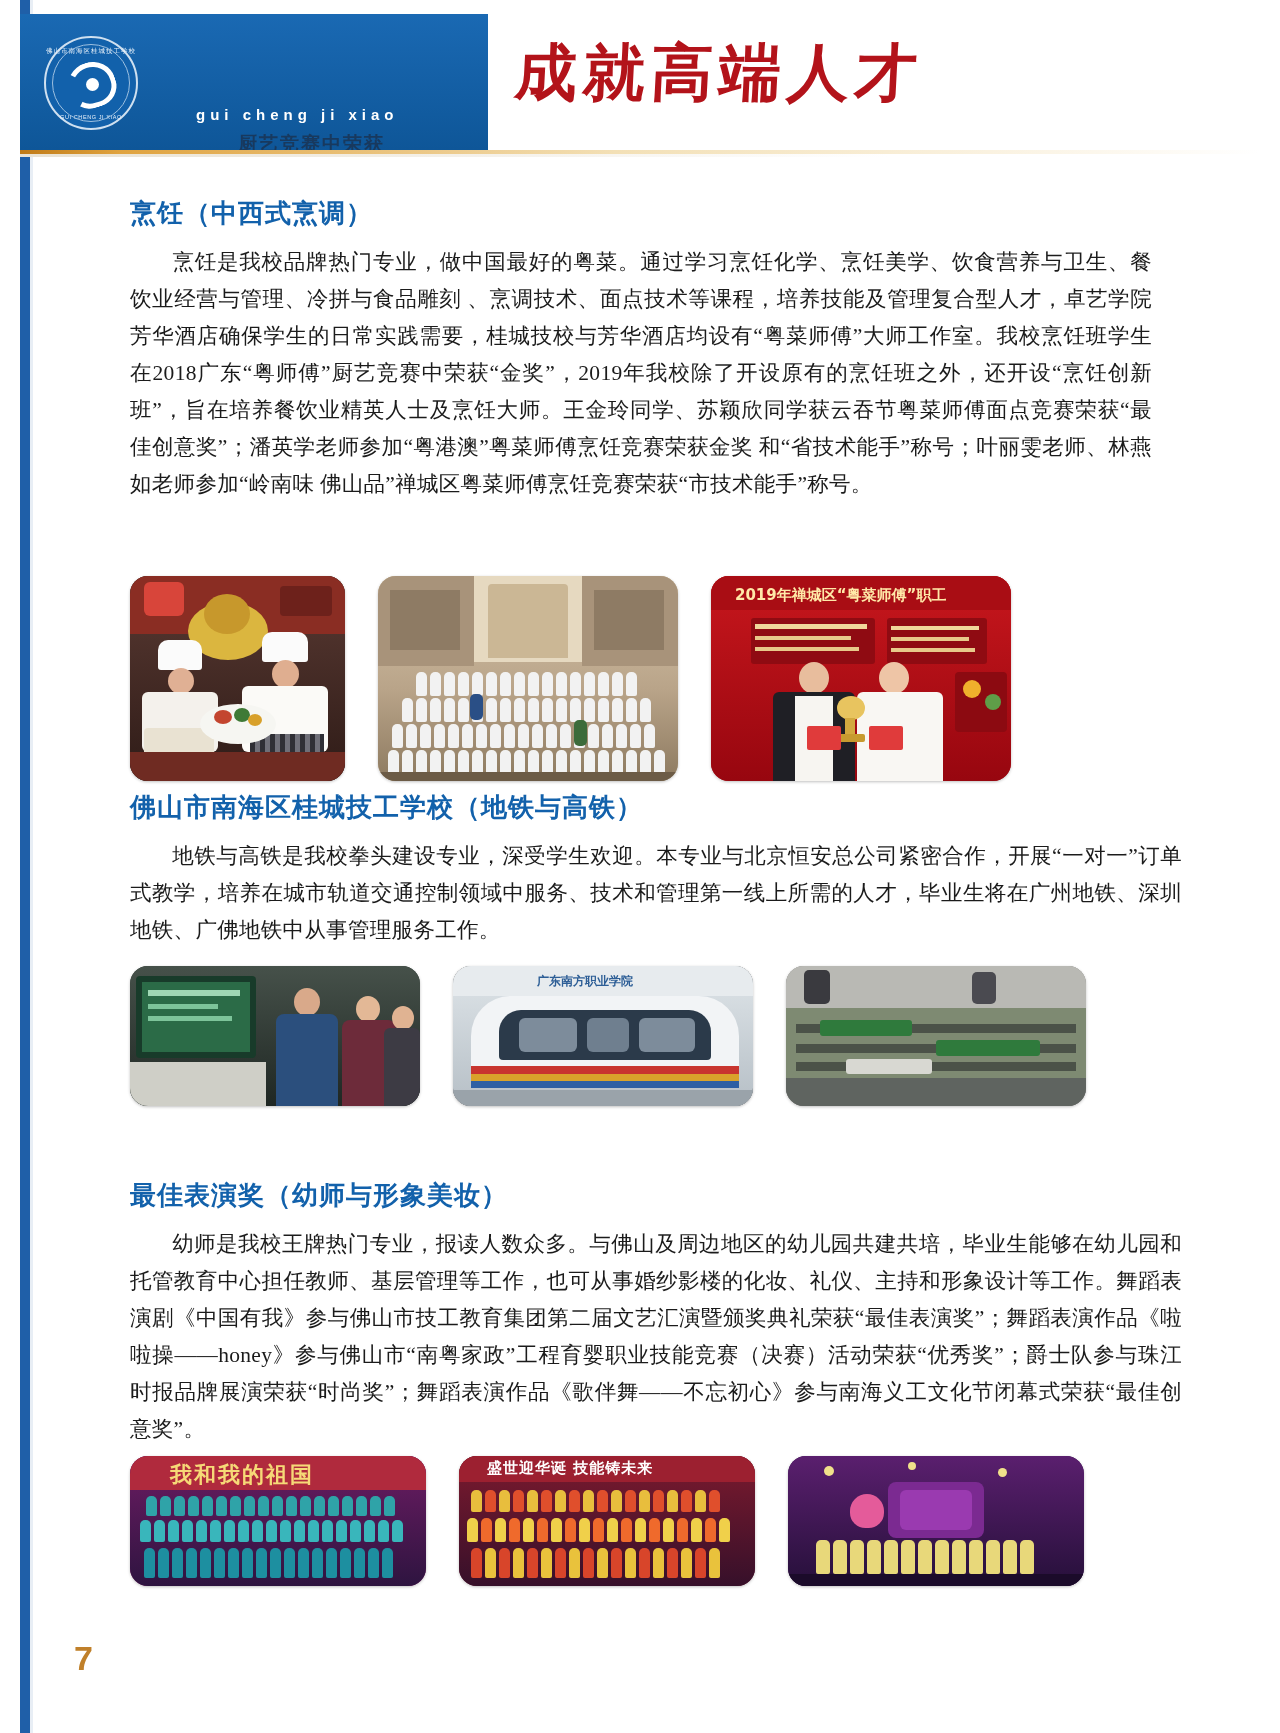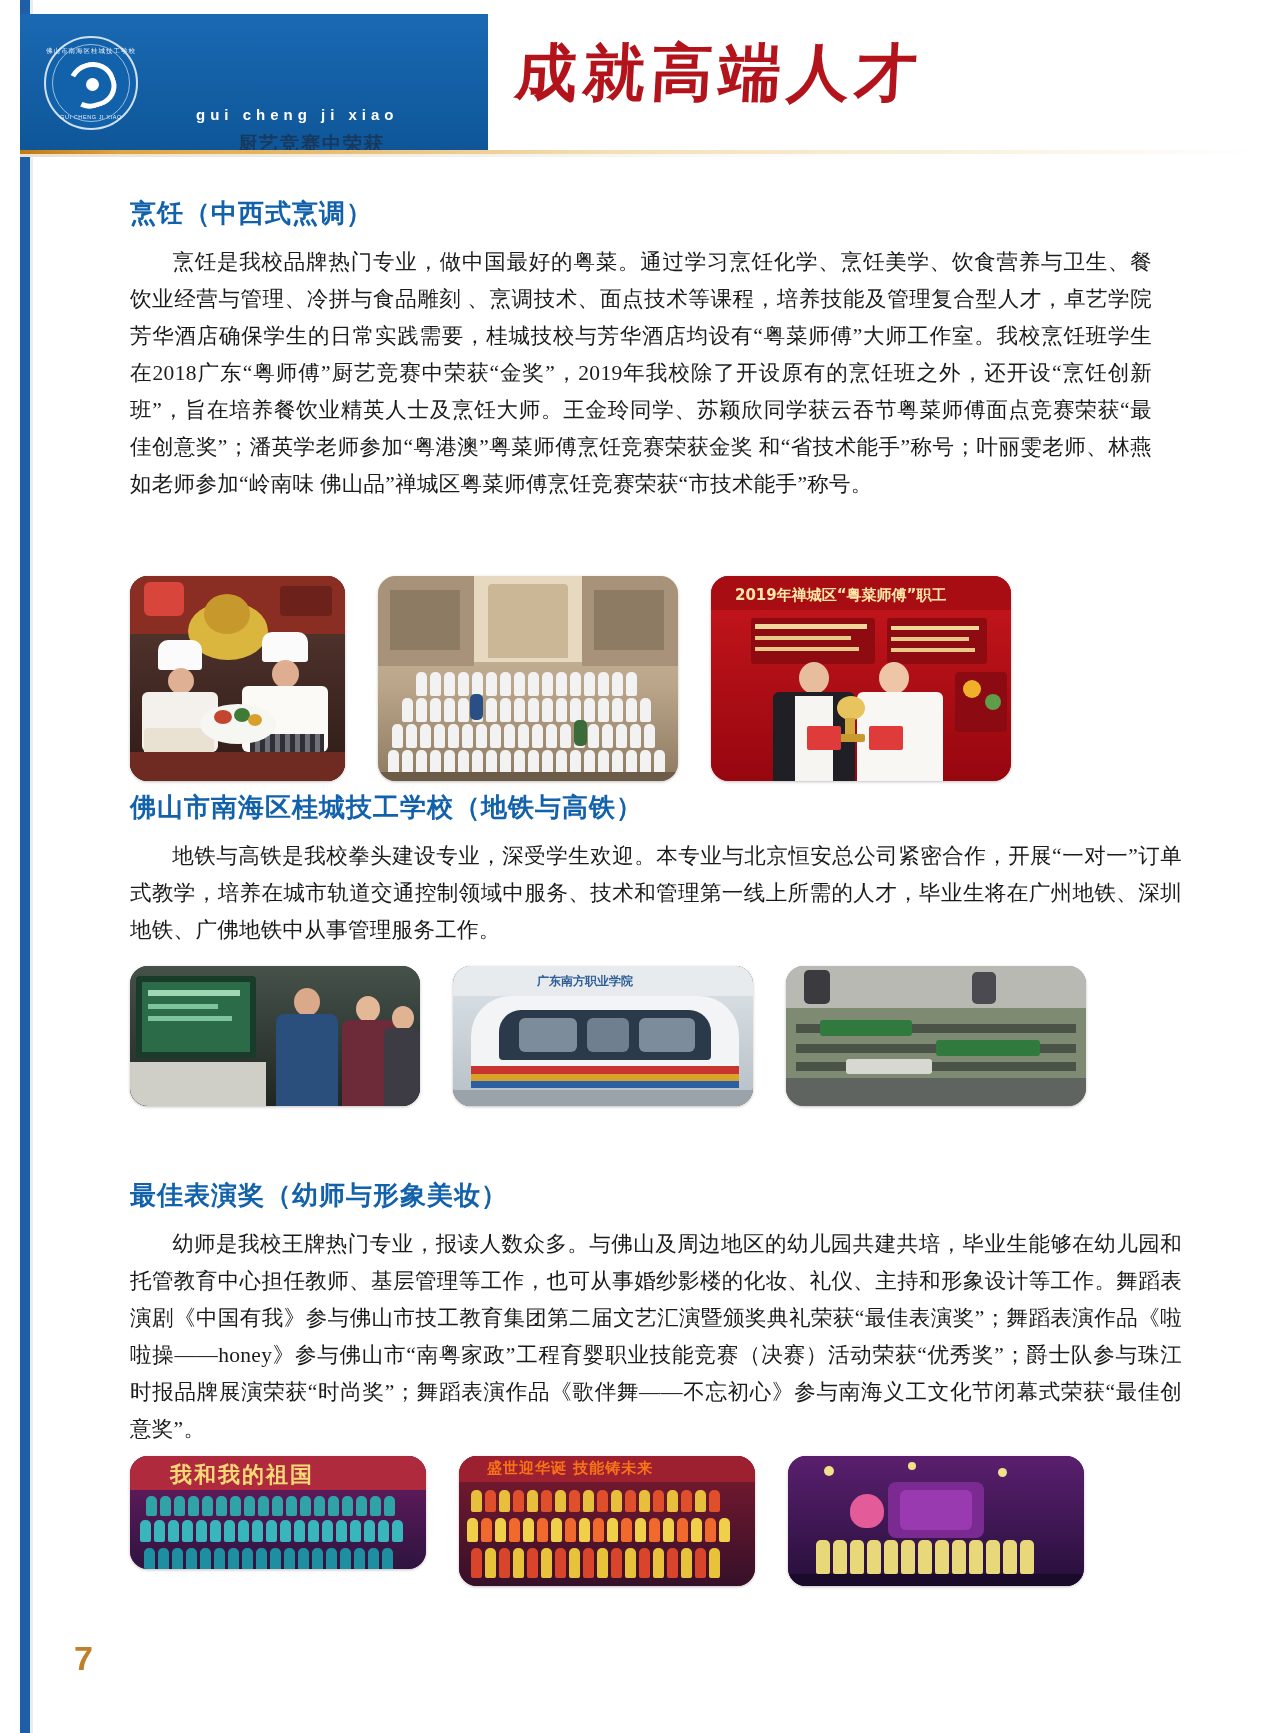--- a/index.html
+++ b/index.html
@@ -472,21 +472,21 @@
   </div>
 
   <div class="section" style="position:absolute; left:0; top:1178px; width:1280px;">
 
     <div class="sec-title" style="position:absolute; left:130px; top:0;">最佳表演奖（幼师与形象美妆）</div>
 
     <div class="body-text" style="position:absolute; left:130px; top:48px; width:1052px;"><span class="indent"></span><span>幼师是我校王牌热门专业，报读人数众多。与佛山及周边地区的幼儿园共建共培，毕业生能够在幼儿园和托管教育中心担任教师、基层管理等工作，也可从事婚纱影楼的化妆、礼仪、主持和形象设计等工作。舞蹈表演剧《中国有我》参与佛山市技工教育集团第二届文艺汇演暨颁奖典礼荣获“最佳表演奖”；舞蹈表演作品《啦啦操——honey》参与佛山市“南粤家政”工程育婴职业技能竞赛（决赛）活动荣获“优秀奖”；爵士队参与珠江时报品牌展演荣获“时尚奖”；舞蹈表演作品《歌伴舞——不忘初心》参与南海义工文化节闭幕式荣获“最佳创意奖”。</span></div>
 
     <div class="photo-row" style="position:absolute; left:130px; top:278px;">
 
-      <div class="photo" style="width:296px;height:113px;background:#8a1f6a;">
+      <div class="photo" style="width:296px;height:130px;background:#8a1f6a;">
         <div class="ph-bg" style="background:linear-gradient(180deg,#6d1c63 0%,#2e1440 100%);"></div>
         <div class="rect" style="left:0;top:0;width:296px;height:34px;background:#b02a3d;"></div>
         <div class="txt-ovl" style="left:40px;top:4px;font-size:22px;color:#f6d977;letter-spacing:2px;">我和我的祖国</div>
         <div class="crowd-row" style="left:16px;top:40px;">
           <span style="background:#2fa3a8;height:20px;"></span>
             <span style="background:#2fa3a8;height:20px;"></span>
             <span style="background:#2fa3a8;height:20px;"></span>
             <span style="background:#2fa3a8;height:20px;"></span>
             <span style="background:#2fa3a8;height:20px;"></span>
             <span style="background:#2fa3a8;height:20px;"></span>
@@ -542,21 +542,21 @@
             <span style="background:#1d8fa0;height:30px;"></span>
             <span style="background:#1d8fa0;height:30px;"></span>
             <span style="background:#1d8fa0;height:30px;"></span>
             <span style="background:#1d8fa0;height:30px;"></span>
         </div>
       </div>
 
       <div class="photo" style="width:296px;height:130px;background:#6b1530;">
         <div class="ph-bg" style="background:linear-gradient(180deg,#7d1a2e 0%,#36102a 100%);"></div>
         <div class="rect" style="left:0;top:0;width:296px;height:26px;background:#9c2030;"></div>
-        <div class="txt-ovl" style="left:28px;top:3px;font-size:15px;color:#f97316;letter-spacing:1px;">盛世迎华诞 技能铸未来</div>
+        <div class="txt-ovl" style="left:28px;top:3px;font-size:15px;color:#ffffff;letter-spacing:1px;">盛世迎华诞 技能铸未来</div>
         <div class="crowd-row" style="left:12px;top:34px;">
           <span style="background:#e8be3d;height:22px;"></span>
             <span style="background:#e04f2c;height:22px;"></span>
             <span style="background:#e8be3d;height:22px;"></span>
             <span style="background:#e04f2c;height:22px;"></span>
             <span style="background:#e8be3d;height:22px;"></span>
             <span style="background:#e04f2c;height:22px;"></span>
             <span style="background:#e8be3d;height:22px;"></span>
             <span style="background:#e04f2c;height:22px;"></span>
             <span style="background:#e8be3d;height:22px;"></span>

